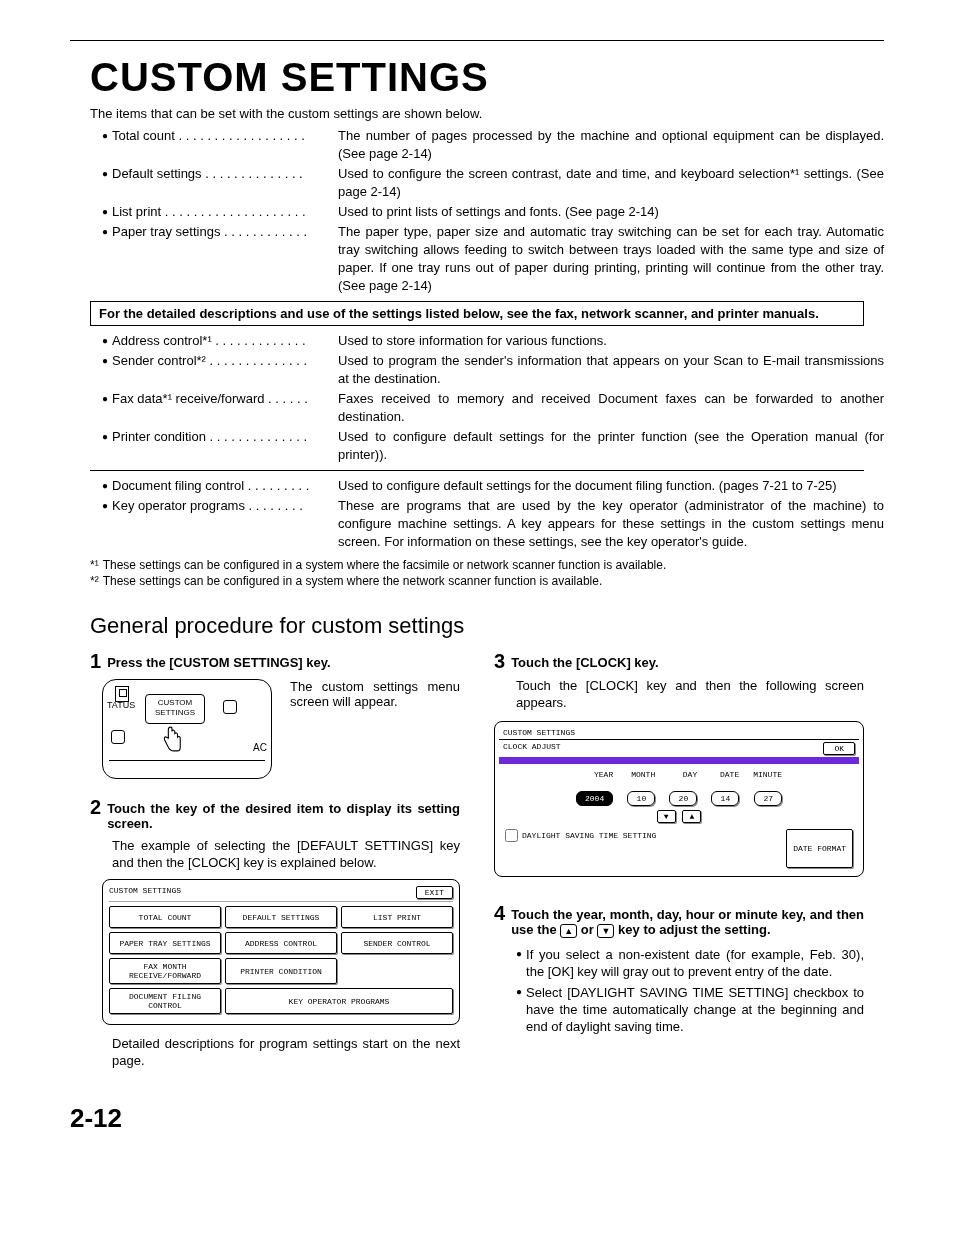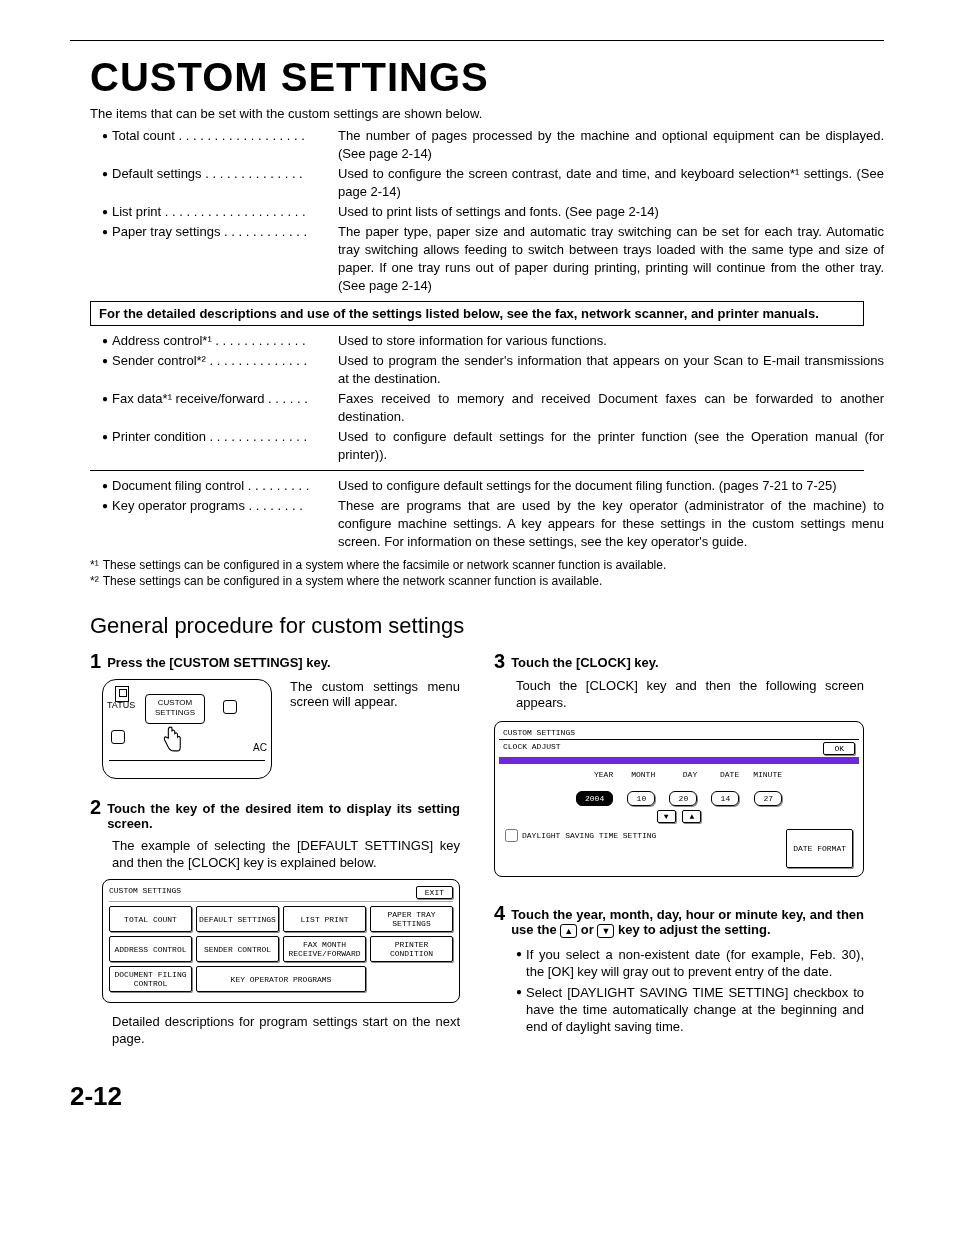--- a/index.html
+++ b/index.html
@@ -32,21 +32,21 @@
   .ac{position:absolute;right:4px;top:62px;font-size:10px}
   .usb{position:absolute;left:12px;top:6px;width:14px;height:16px;border:1px solid #000}
   .usb::after{content:"";position:absolute;left:3px;top:2px;width:6px;height:6px;border:1px solid #000}
   .sq{position:absolute;width:14px;height:14px;border:1px solid #000;border-radius:3px}
   .sq1{left:120px;top:20px}
   .sq2{left:8px;top:50px}
   .sline{position:absolute;left:6px;top:80px;right:6px;border-top:1px solid #000}
   .screen{border:1px solid #000;border-radius:8px;padding:6px;margin:8px 0 10px 12px;font-family:"Courier New",monospace;font-size:8px}
   .screen-title{display:flex;justify-content:space-between;border-bottom:1px solid #aaa;padding-bottom:2px;margin-bottom:4px}
   .exitbtn{border:1px solid #000;padding:1px 8px;border-radius:2px;box-shadow:1px 1px 0 #888}
-  .grid8{display:grid;grid-template-columns:repeat(4,1fr);gap:4px;margin-bottom:4px}
+  .grid8{display:grid;grid-template-columns:repeat(3,1fr);gap:4px;margin-bottom:4px}
   .grid8 .cell{border:1px solid #000;text-align:center;padding:3px 1px;border-radius:2px;box-shadow:1px 1px 0 #888;line-height:9px;min-height:22px;display:flex;align-items:center;justify-content:center}
   .wide{grid-column:span 2}
   .screen2{border:1px solid #000;border-radius:8px;padding:4px;margin:10px 0 0 0;font-family:"Courier New",monospace;font-size:8px}
   .s2top{padding:2px 4px;border-bottom:1px solid #000}
   .s2row2{display:flex;justify-content:space-between;padding:2px 4px;border-bottom:7px solid #6d28d9}
   .okbtn{border:1px solid #000;padding:1px 10px;border-radius:2px;box-shadow:1px 1px 0 #888}
   .dtrow{display:flex;gap:14px;justify-content:center;margin:6px 0 4px 0}
   .dtcol{text-align:right}
   .dtval{border:1px solid #000;padding:2px 8px;margin-top:12px;border-radius:6px;box-shadow:1px 1px 0 #888;display:inline-block;min-width:28px}
   .dtval.dark{background:#000;color:#fff;box-shadow:none}

